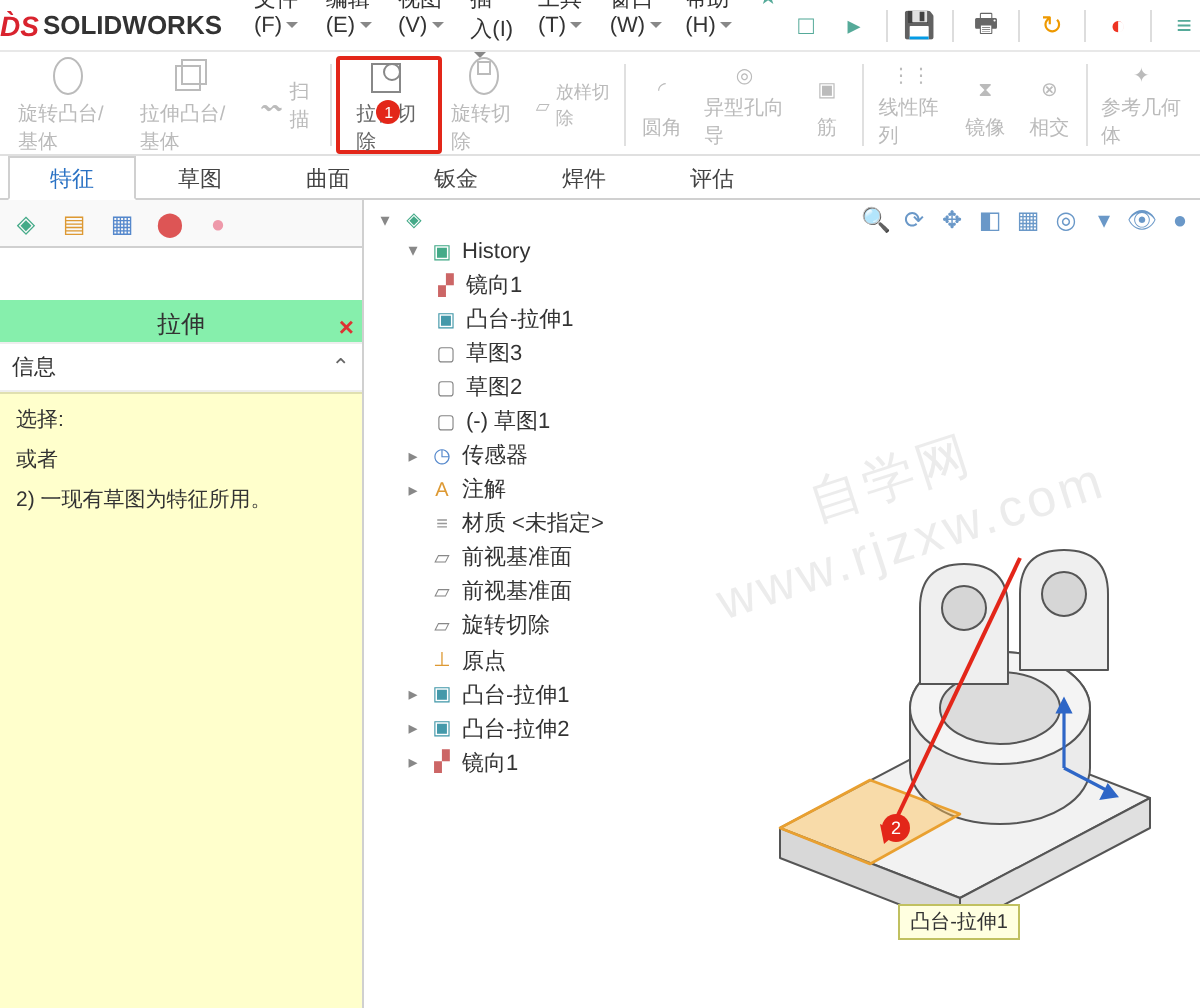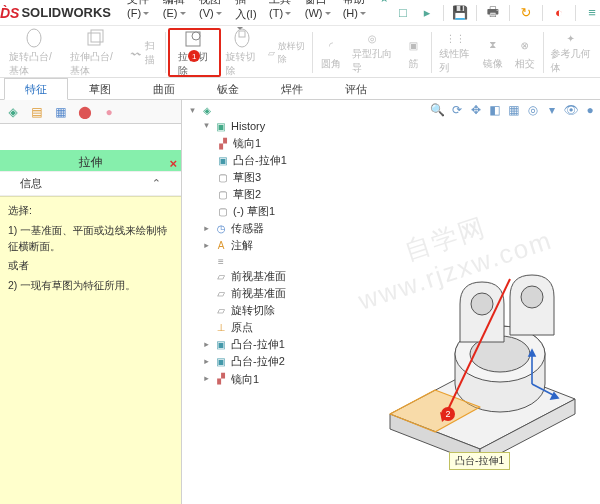--- a/index.html
+++ b/index.html
@@ -27,21 +27,21 @@
 .tab { padding: 3px 20px; font-size: 11px; color: #444; border: 1px solid transparent; border-bottom: none; cursor: pointer; }
 .tab.active { background: #fff; border-color: #d0d0d0; border-bottom: 1px solid #fff; margin-bottom: -1px; color: #2a72c4; }
 
 .workspace { display: flex; height: 404px; }
 
 .left-panel { width: 182px; border-right: 1px solid #d0d0d0; display: flex; flex-direction: column; }
 .lp-tabs { height: 24px; background: #f9f9f9; border-bottom: 1px solid #d0d0d0; display: flex; align-items: center; padding: 0 4px; gap: 6px; }
 .lp-tab-ico { width: 18px; height: 18px; display: flex; align-items: center; justify-content: center; font-size: 12px; }
 .lp-title { height: 22px; display: flex; align-items: flex-end; justify-content: center; background: #86efac; font-size: 12px; color: #333; position: relative; border-bottom: 1px solid #eee; margin-top: 26px; }
 .lp-close { position: absolute; right: 4px; color: #d33; font-size: 13px; font-weight: bold; }
-.lp-header { display: flex; align-items: center; padding: 4px 20px; font-size: 11px; color: #333; border-bottom: 1px solid #eee; }
+.lp-header { display: flex; align-items: center; padding: 4px 6px; font-size: 11px; color: #333; border-bottom: 1px solid #eee; }
 .lp-chev { margin-left: auto; color: #666; }
 .lp-body { background: #ffffcc; padding: 6px 8px; font-size: 10.5px; line-height: 1.5; color: #333; flex: 1; border-top: 1px solid #e0e0b0; }
 .lp-body p { margin-bottom: 4px; }
 
 .main-area { flex: 1; position: relative; background: #fff; }
 .main-top-icons { position: absolute; top: 2px; right: 2px; display: flex; gap: 3px; flex-wrap: wrap; max-width: 200px; justify-content: flex-end; }
 .mti { width: 16px; height: 16px; font-size: 12px; color: #6a98c8; display: flex; align-items: center; justify-content: center; }
 
 .tree { position: absolute; top: 4px; left: 6px; font-size: 11px; color: #333; line-height: 1.55; }
 .tree-row { display: flex; align-items: center; gap: 3px; white-space: nowrap; }
@@ -191,21 +191,20 @@
     <div class="lp-title">
       <span>拉伸</span>
       <span class="lp-close">×</span>
     </div>
     <div class="lp-header">
       <span>信息</span>
       <span class="lp-chev">⌃</span>
     </div>
     <div class="lp-body">
       <p>选择:</p>
-      <p>1) 一基准面、平面或边线来绘制特征横断面。</p>
       <p>或者</p>
       <p>2) 一现有草图为特征所用。</p>
     </div>
   </div>
 
   <div class="main-area">
     <div class="main-top-icons">
       <span class="mti">🔍</span>
       <span class="mti">⟳</span>
       <span class="mti">✥</span>
@@ -253,20 +252,21 @@
           <span>传感器</span>
         </div>
       <div class="tree-row tree-ind1">
           <span class="tree-exp">▸</span>
           <span class="tree-ico" style="color:#d93">A</span>
           <span>注解</span>
         </div>
       <div class="tree-row tree-ind1">
           <span class="tree-exp">&nbsp;</span>
           <span class="tree-ico" style="color:#999">≡</span>
+          <span>材质 &lt;未指定&gt;</span>
         </div>
       <div class="tree-row tree-ind1">
           <span class="tree-exp">&nbsp;</span>
           <span class="tree-ico" style="color:#888">▱</span>
           <span>前视基准面</span>
         </div>
       <div class="tree-row tree-ind1">
           <span class="tree-exp">&nbsp;</span>
           <span class="tree-ico" style="color:#888">▱</span>
           <span>前视基准面</span>

